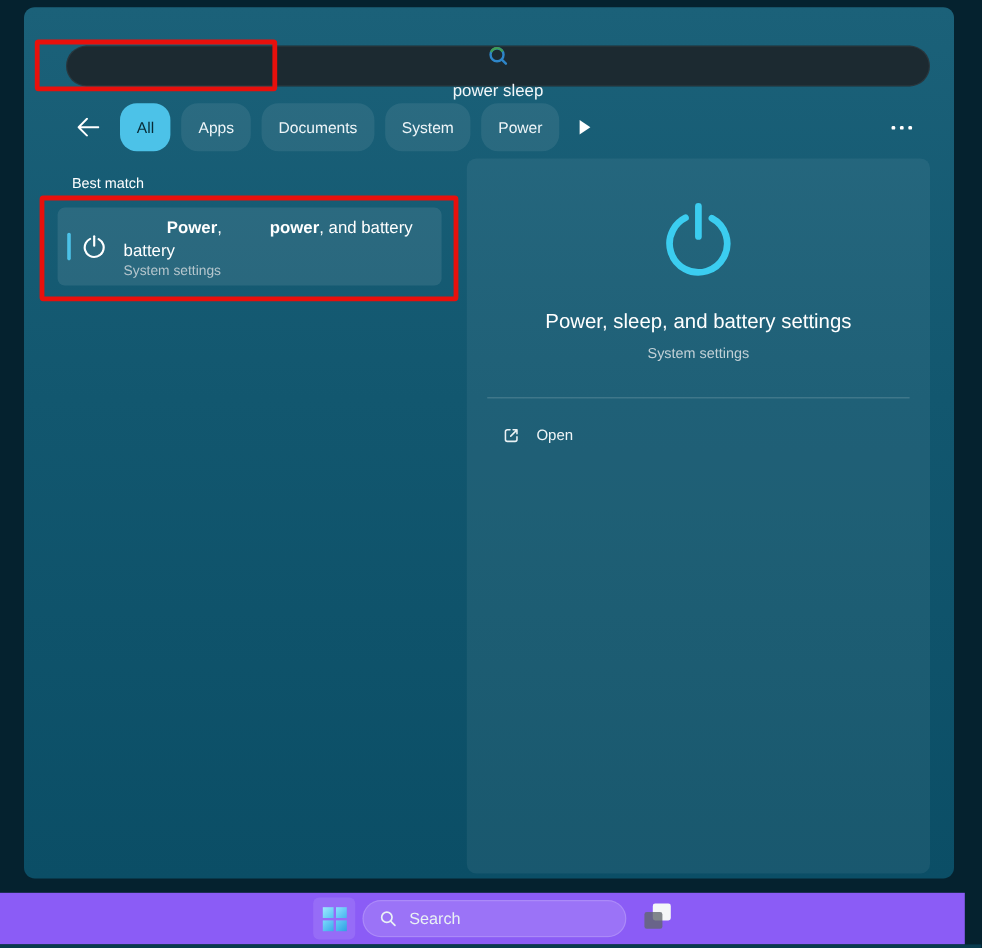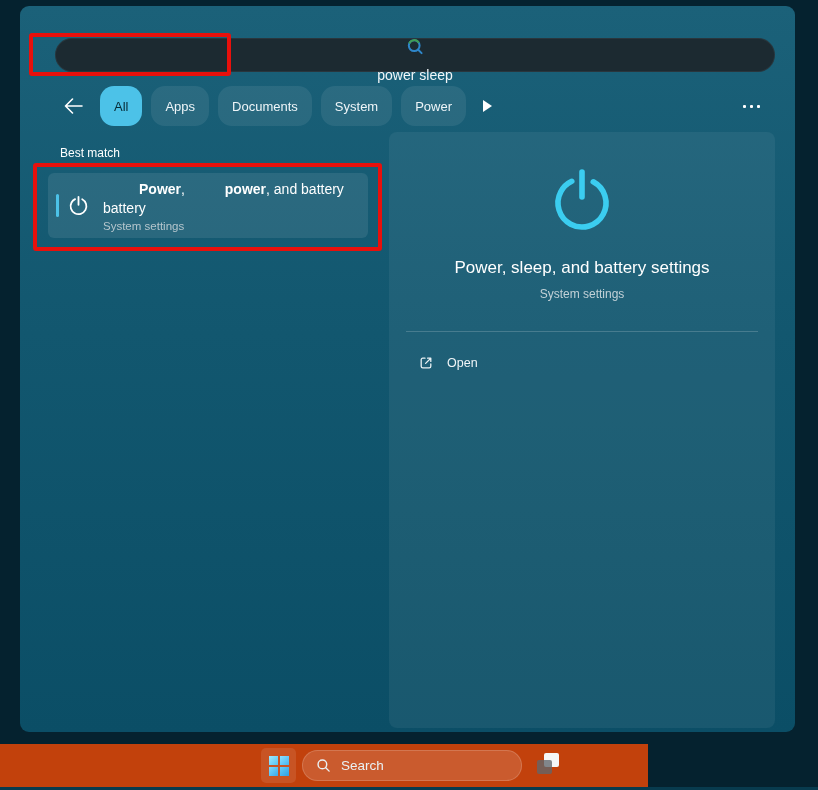--- a/index.html
+++ b/index.html
@@ -77,22 +77,22 @@
   .preview .p-sub { margin-top:9px; font-size:12px; color:#c2d1d7; }
   .preview .divider { margin-top:30px; width:352px; height:1px; background:rgba(255,255,255,0.18); }
   .open-row {
     margin-top:16px; align-self:stretch; display:flex; align-items:center;
     gap:13px; padding:7px 16px 7px 29px; cursor:pointer;
   }
   .open-row .open-label { font-size:12.5px; color:#f0f5f7;text-align:center; }
 
   
   .taskbar {
-    position:absolute; left:0; top:744px; width:648px; height:43px;
-    background:#c2410c;
+    position:absolute; left:0; top:744px; width:804px; height:43px;
+    background:#8b5cf6;
   }
   .taskbar-edge { position:absolute; left:0; top:787px; width:818px; height:3px; background:#083b4e; }
   .win-btn {
     position:absolute; left:261px; top:4px; width:35px; height:35px;
     background:rgba(255,255,255,0.10); border-radius:5px;
     display:flex; align-items:center; justify-content:center; cursor:pointer;
   }
   .win-logo { width:20px; height:20px; display:grid; grid-template-columns:1fr 1fr; grid-template-rows:1fr 1fr; gap:2px; }
   .win-logo i { display:block; }
   .win-logo i:nth-child(1){ background:linear-gradient(135deg,#9fe9ff,#55c3f2); }

